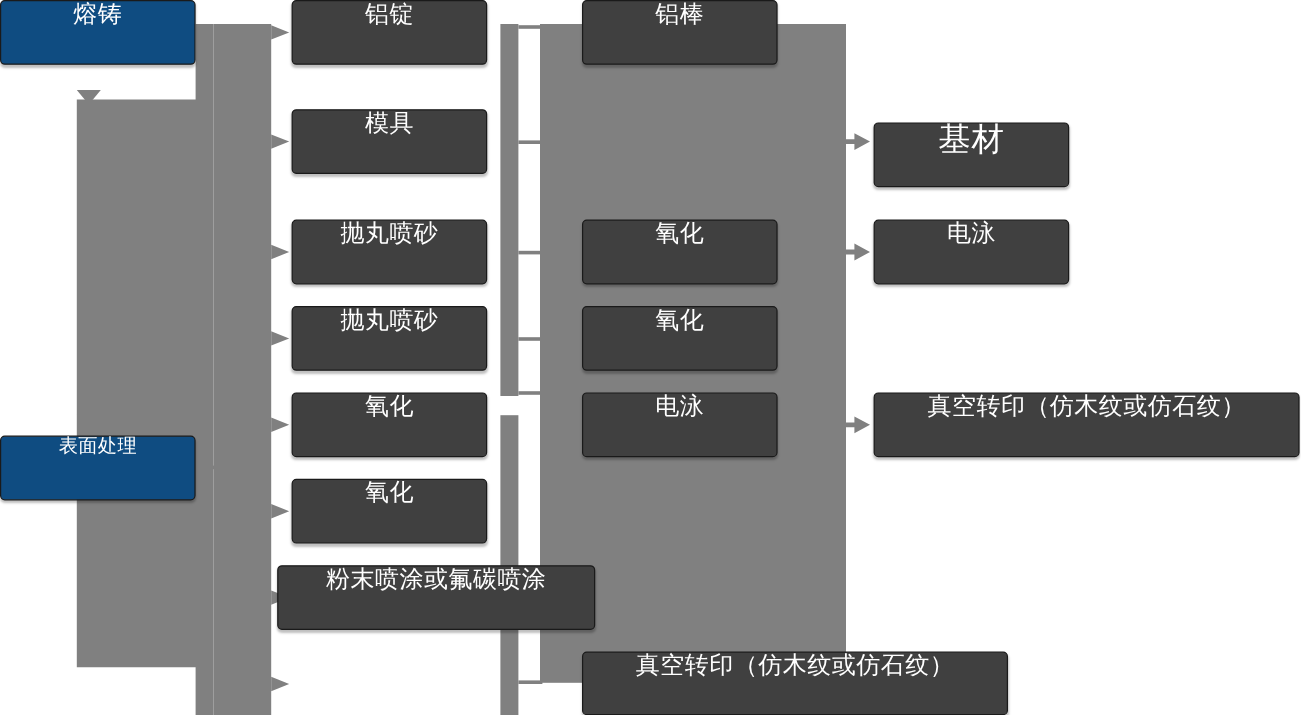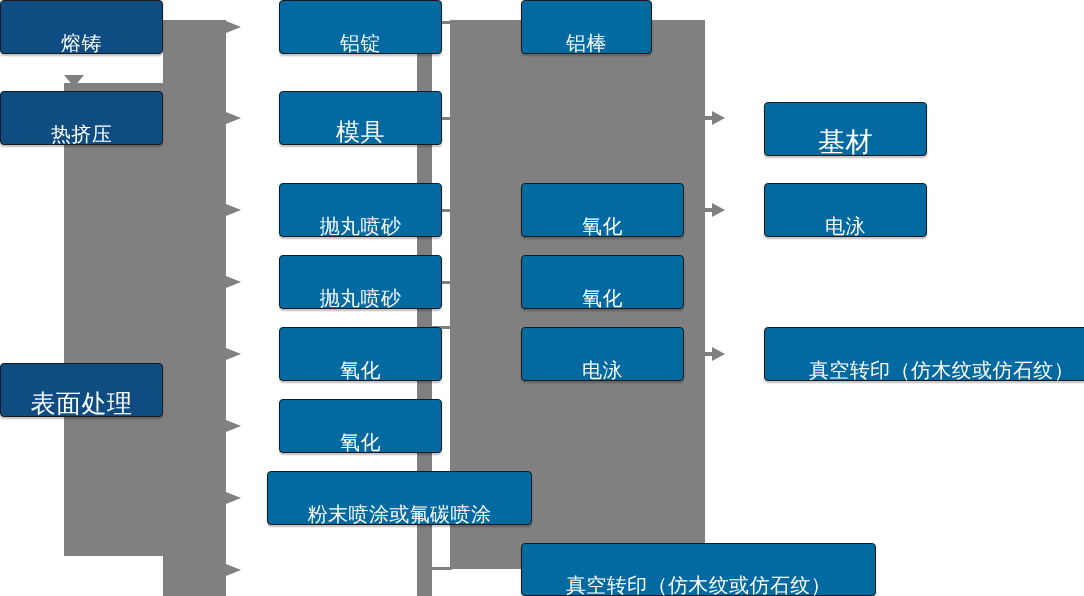--- a/index.html
+++ b/index.html
@@ -19,31 +19,31 @@
     left:0; top:0;
     width:1084px;
     height:596px;
     pointer-events:none;
   }
   
   .node{
     position:absolute;
     box-sizing:border-box;
     display:flex;
-    align-items:flex-end;
+    align-items:flex-start;
     justify-content:center;
     color:#ffffff;
     border:1px solid #1a1a1a;
     border-radius:4px;
     letter-spacing:.02em;
     white-space:nowrap;
     box-shadow:0 2px 2px rgba(0,0,0,.25);
   }
   .node.dark{ background:#0f4c81; }
-  .node.light{ background:#0369a1;margin-left:36px; }
+  .node.light{ background:#404040; }
   .node .lbl{ display:block; line-height:1; }
 </style>
 </head>
 <body>
 
 <div id="canvas">
 
   <svg class="conn-svg" viewBox="0 0 1084 596" xmlns="http://www.w3.org/2000/svg">
 
     <path d="M163,20 L178,20 L178,596 L163,596 L163,556 L64,556 L64,83
@@ -83,50 +83,47 @@
     <g>
       <path d="M700,116 L712,116 L712,111 L725,118 L712,125 L712,120 L700,120 Z" fill="#808080"></path>
       <path d="M700,208 L712,208 L712,203 L725,210 L712,217 L712,212 L700,212 Z" fill="#808080"></path>
       <path d="M700,352 L712,352 L712,347 L725,354 L712,361 L712,356 L700,356 Z" fill="#808080"></path>
     </g>
   </svg>
 
   <div class="node dark" style="left:0px;top:0px;width:163px;height:54px;font-size:20px;">
     <span class="lbl">熔铸</span>
   </div>
-  <div class="node dark" style="left:0px;top:91px;width:163px;height:54px;font-size:20px;">
-    <span class="lbl">热挤压</span>
-  </div>
-  <div class="node dark" style="left:0px;top:363px;width:163px;height:54px;font-size:25px;">
+  <div class="node dark" style="left:0px;top:363px;width:163px;height:54px;font-size:16px;">
     <span class="lbl">表面处理</span>
   </div>
 
   <div class="node light" style="left:243px;top:0px;width:163px;height:54px;font-size:20px;">
     <span class="lbl">铝锭</span>
   </div>
-  <div class="node light" style="left:243px;top:91px;width:163px;height:54px;font-size:24px;">
+  <div class="node light" style="left:243px;top:91px;width:163px;height:54px;font-size:20px;">
     <span class="lbl">模具</span>
   </div>
   <div class="node light" style="left:243px;top:183px;width:163px;height:54px;font-size:20px;">
     <span class="lbl">抛丸喷砂</span>
   </div>
   <div class="node light" style="left:243px;top:255px;width:163px;height:54px;font-size:20px;">
     <span class="lbl">抛丸喷砂</span>
   </div>
   <div class="node light" style="left:243px;top:327px;width:163px;height:54px;font-size:20px;">
     <span class="lbl">氧化</span>
   </div>
   <div class="node light" style="left:243px;top:399px;width:163px;height:54px;font-size:20px;">
     <span class="lbl">氧化</span>
   </div>
   <div class="node light" style="left:231px;top:471px;width:265px;height:54px;font-size:20px;">
     <span class="lbl">粉末喷涂或氟碳喷涂</span>
   </div>
 
-  <div class="node light" style="left:485px;top:0px;width:131px;height:54px;font-size:20px;">
+  <div class="node light" style="left:485px;top:0px;width:163px;height:54px;font-size:20px;">
     <span class="lbl">铝棒</span>
   </div>
   <div class="node light" style="left:485px;top:183px;width:163px;height:54px;font-size:20px;">
     <span class="lbl">氧化</span>
   </div>
   <div class="node light" style="left:485px;top:255px;width:163px;height:54px;font-size:20px;">
     <span class="lbl">氧化</span>
   </div>
   <div class="node light" style="left:485px;top:327px;width:163px;height:54px;font-size:20px;">
     <span class="lbl">电泳</span>

